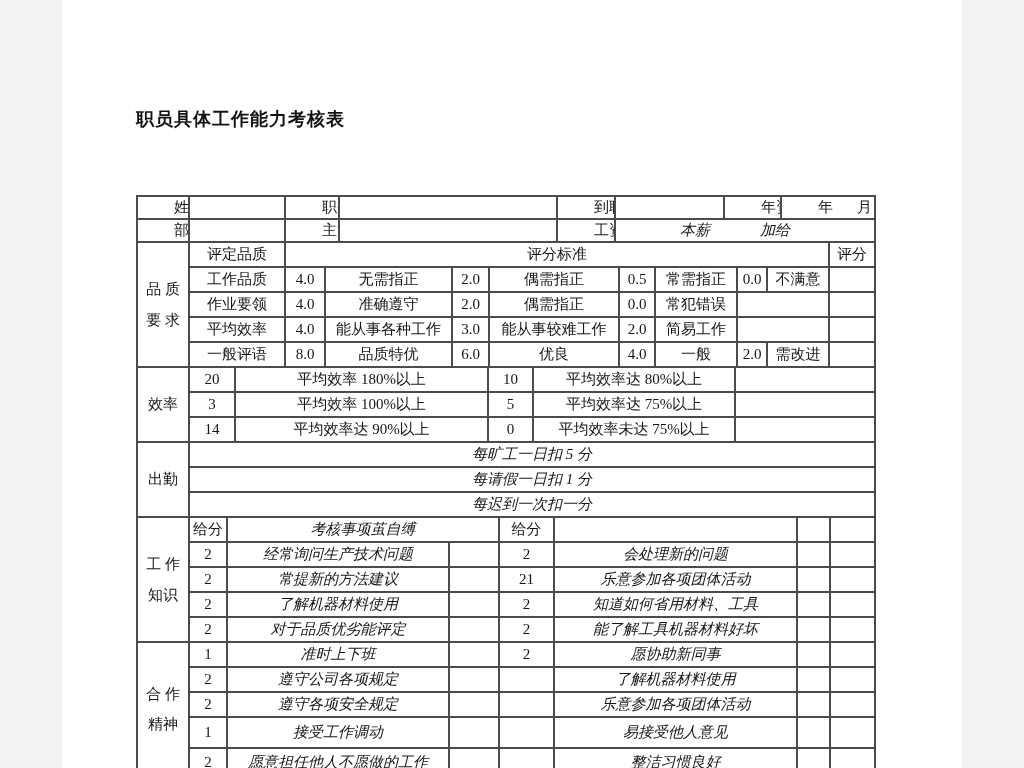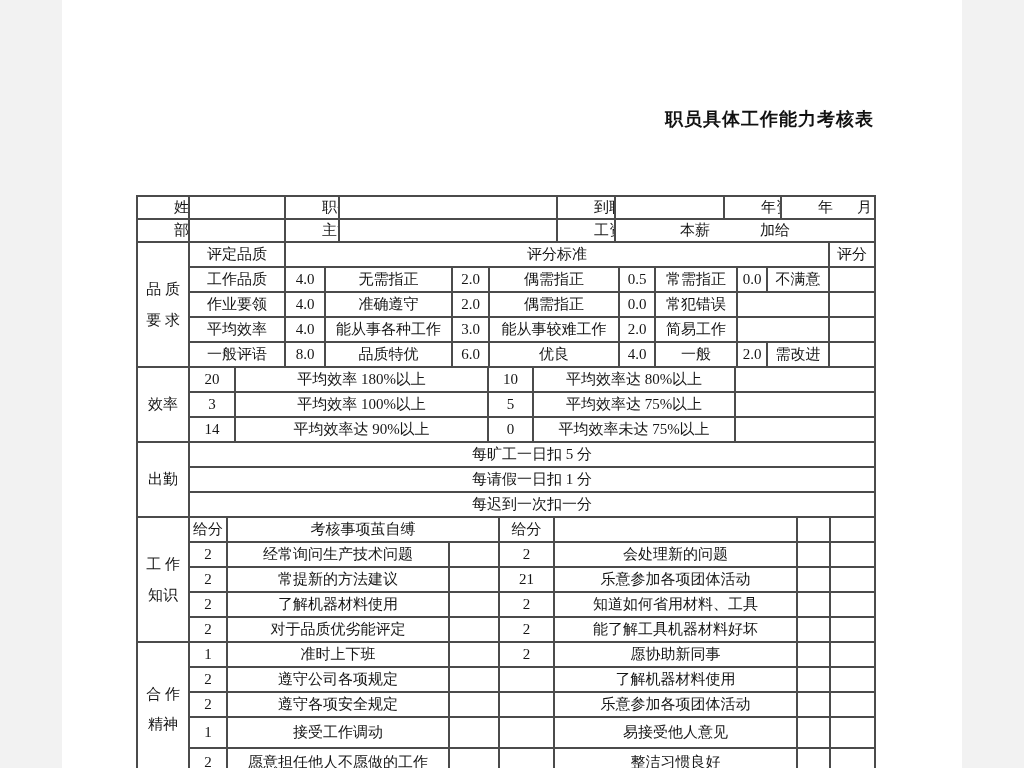--- a/index.html
+++ b/index.html
@@ -1,30 +1,30 @@
 <!DOCTYPE html>
 <html><head>
 <meta charset="utf-8">
 <style>
   html,body{margin:0;padding:0;width:1024px;height:768px;overflow:hidden;background:#f2f2f2;}
   .paper{position:absolute;left:62px;top:0;width:900px;height:768px;background:#ffffff;}
-  .title{position:absolute;left:74px;top:107px;width:738px;text-align:right;
+  .title{position:absolute;left:74px;top:107px;width:738px;text-align:left;
          font-family:"Liberation Serif","DejaVu Serif",serif;
          font-size:18px;font-weight:bold;letter-spacing:1px;color:#111;}
   .content{position:absolute;left:74px;top:195px;width:738px;}
   table.t{border-collapse:collapse;table-layout:fixed;width:738px;margin-top:-2px;
           font-family:"Liberation Serif","DejaVu Serif",serif;color:#151515;}
   .content table.t.first{margin-top:0;}
   table.t td{border:2px solid #4b4b4b;height:23px;padding:0 2px;font-size:15px;
              text-align:center;vertical-align:middle;overflow:hidden;
              white-space:nowrap;line-height:1.1;}
   tr.r21 td{height:21px;padding-left:36px;}
   tr.r29 td{height:29px;}
   tr.r26 td{height:26px;}
-  td.left{text-align:left;padding-left:4px;}
+  td.left{text-align:left;padding-left:4px;font-style:italic;}
   td.sec{vertical-align:middle;}
   .sec .l2{margin-top:14px;}
   .ym{display:flex;justify-content:center;align-items:center;gap:24px;}
   .pay{display:flex;align-items:center;padding-left:28px;gap:50px;}
 </style>
 </head>
 <body>
 
 <div class="paper">
   <div class="title">职员具体工作能力考核表</div>

